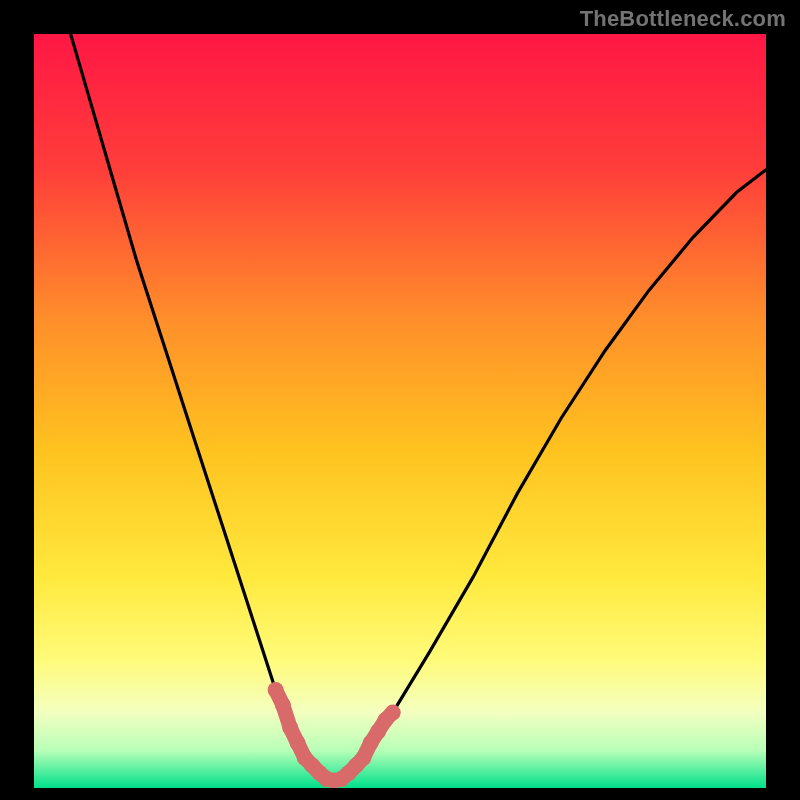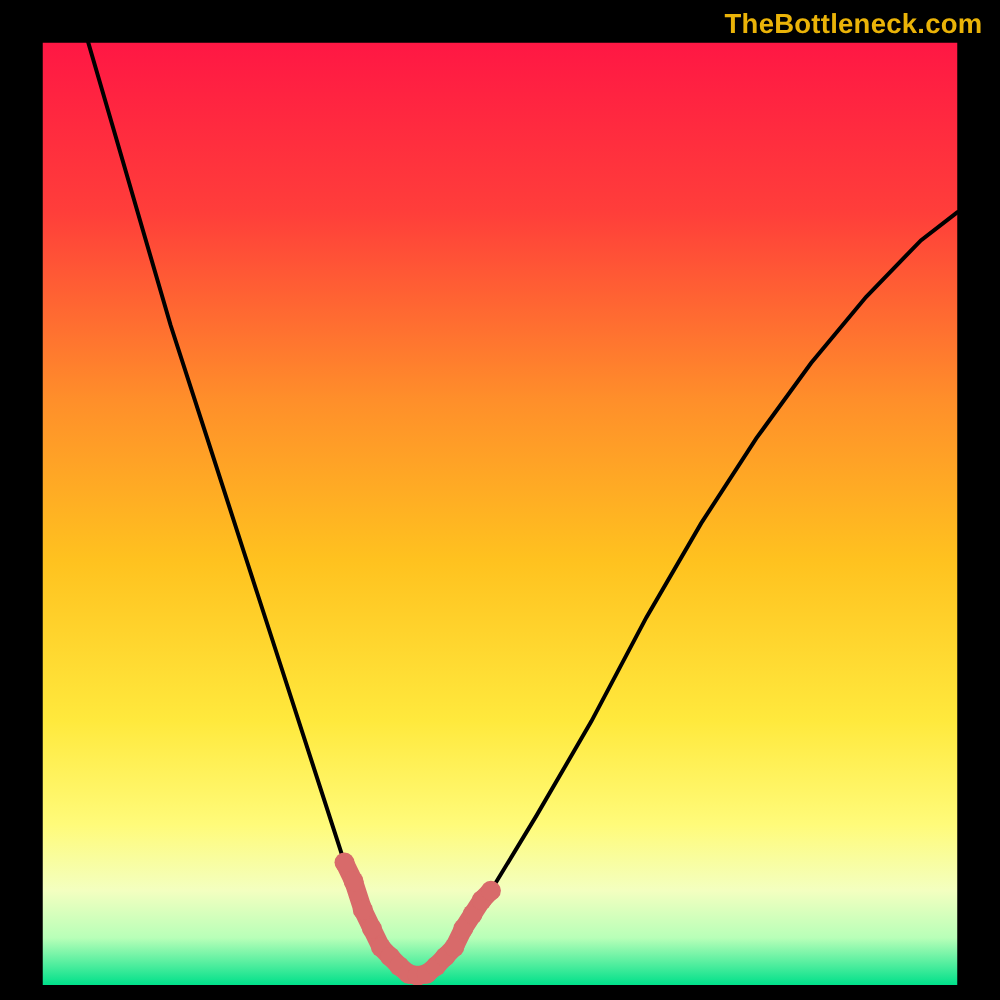--- a/index.html
+++ b/index.html
@@ -18,21 +18,21 @@
     height: 800px;
     background: #000;
   }
   .watermark {
     position: absolute;
     top: 6px;
     right: 14px;
     font-family: Arial, Helvetica, sans-serif;
     font-size: 22px;
     font-weight: 600;
-    color: #eab308;
+    color: #737373;
     letter-spacing: 0.2px;
   }
   svg {
     position: absolute;
     left: 0;
     top: 0;
   }
 </style>
 </head>
 <body>

